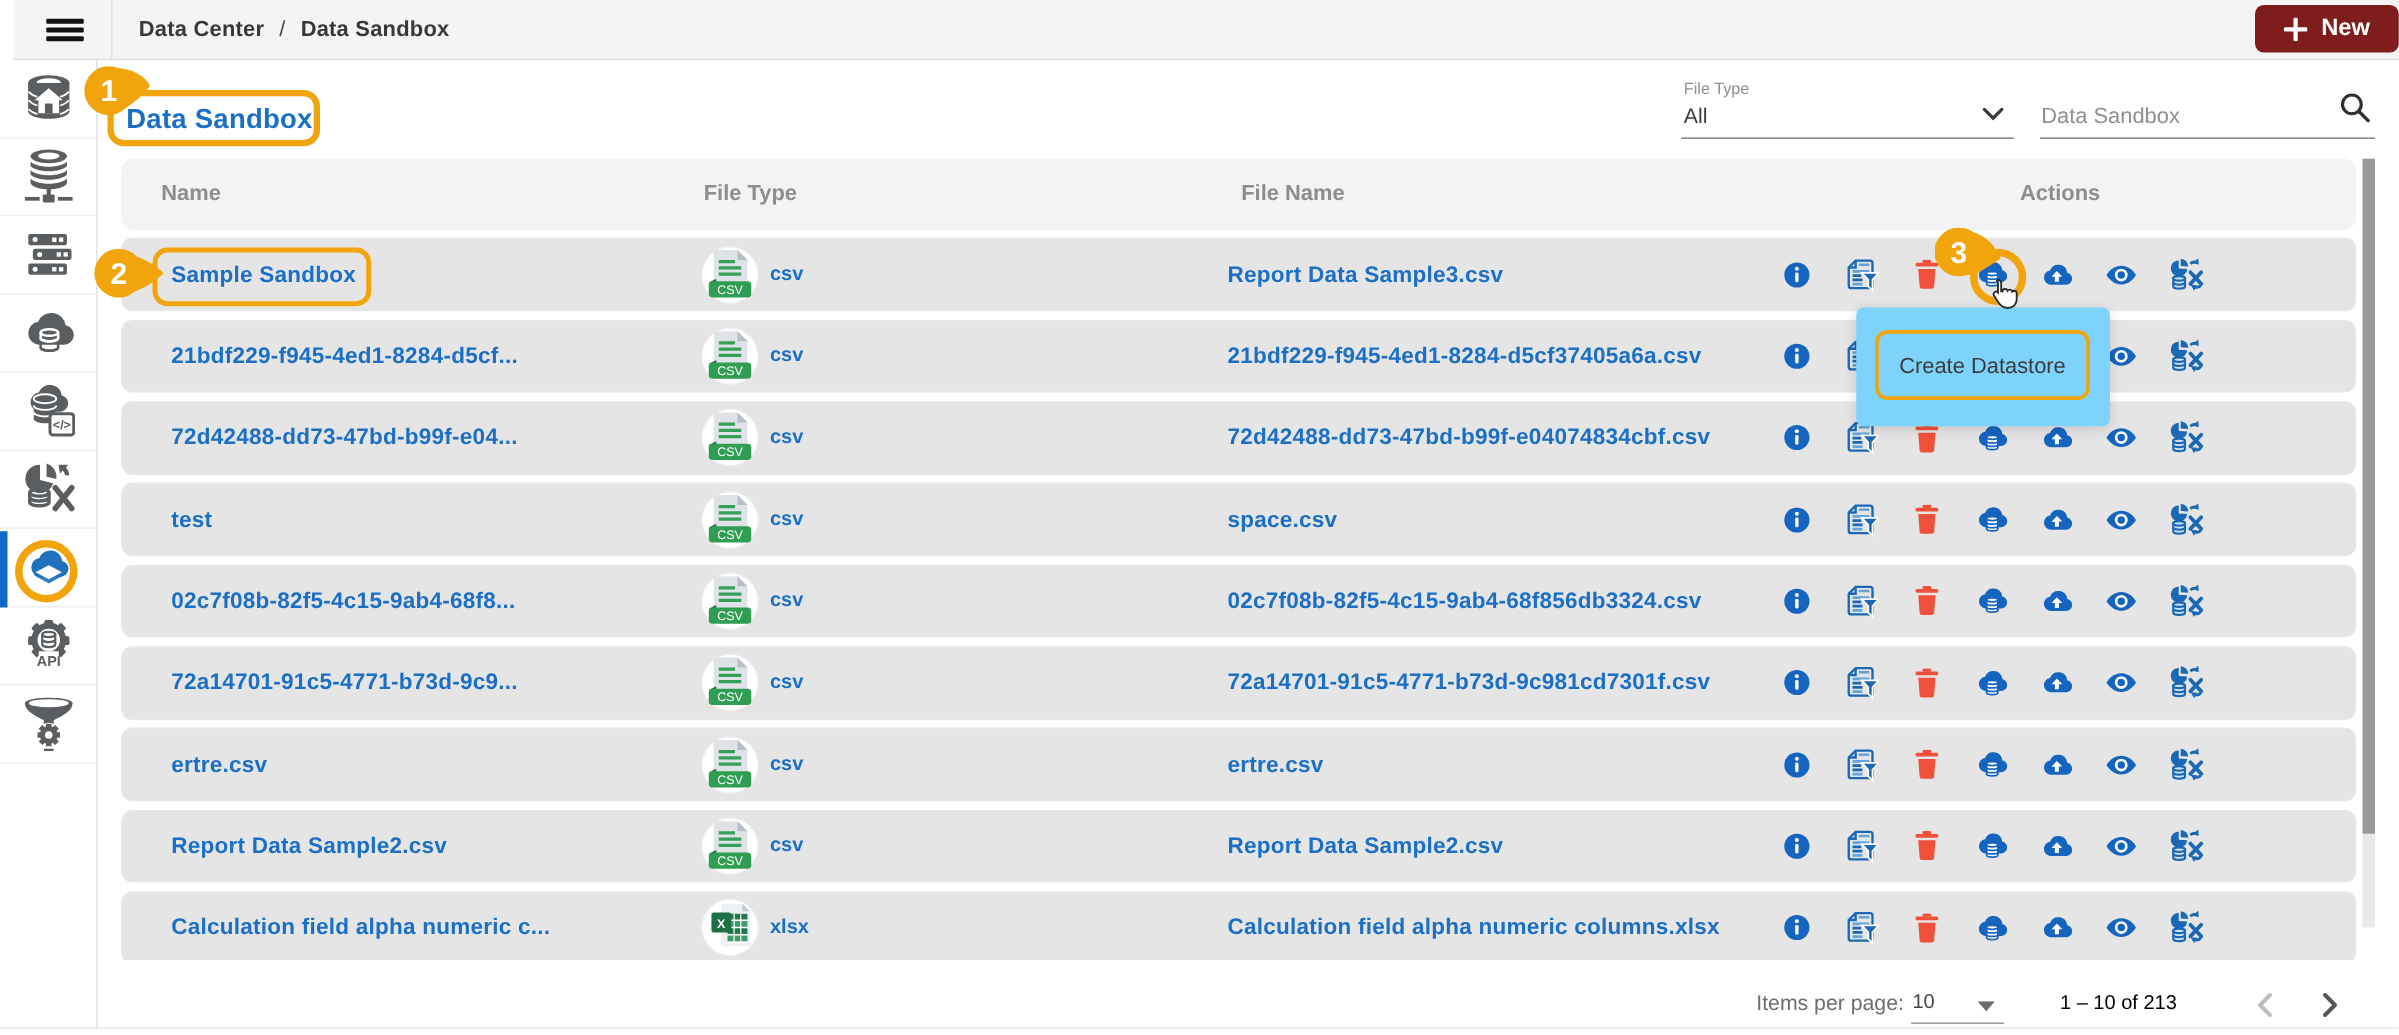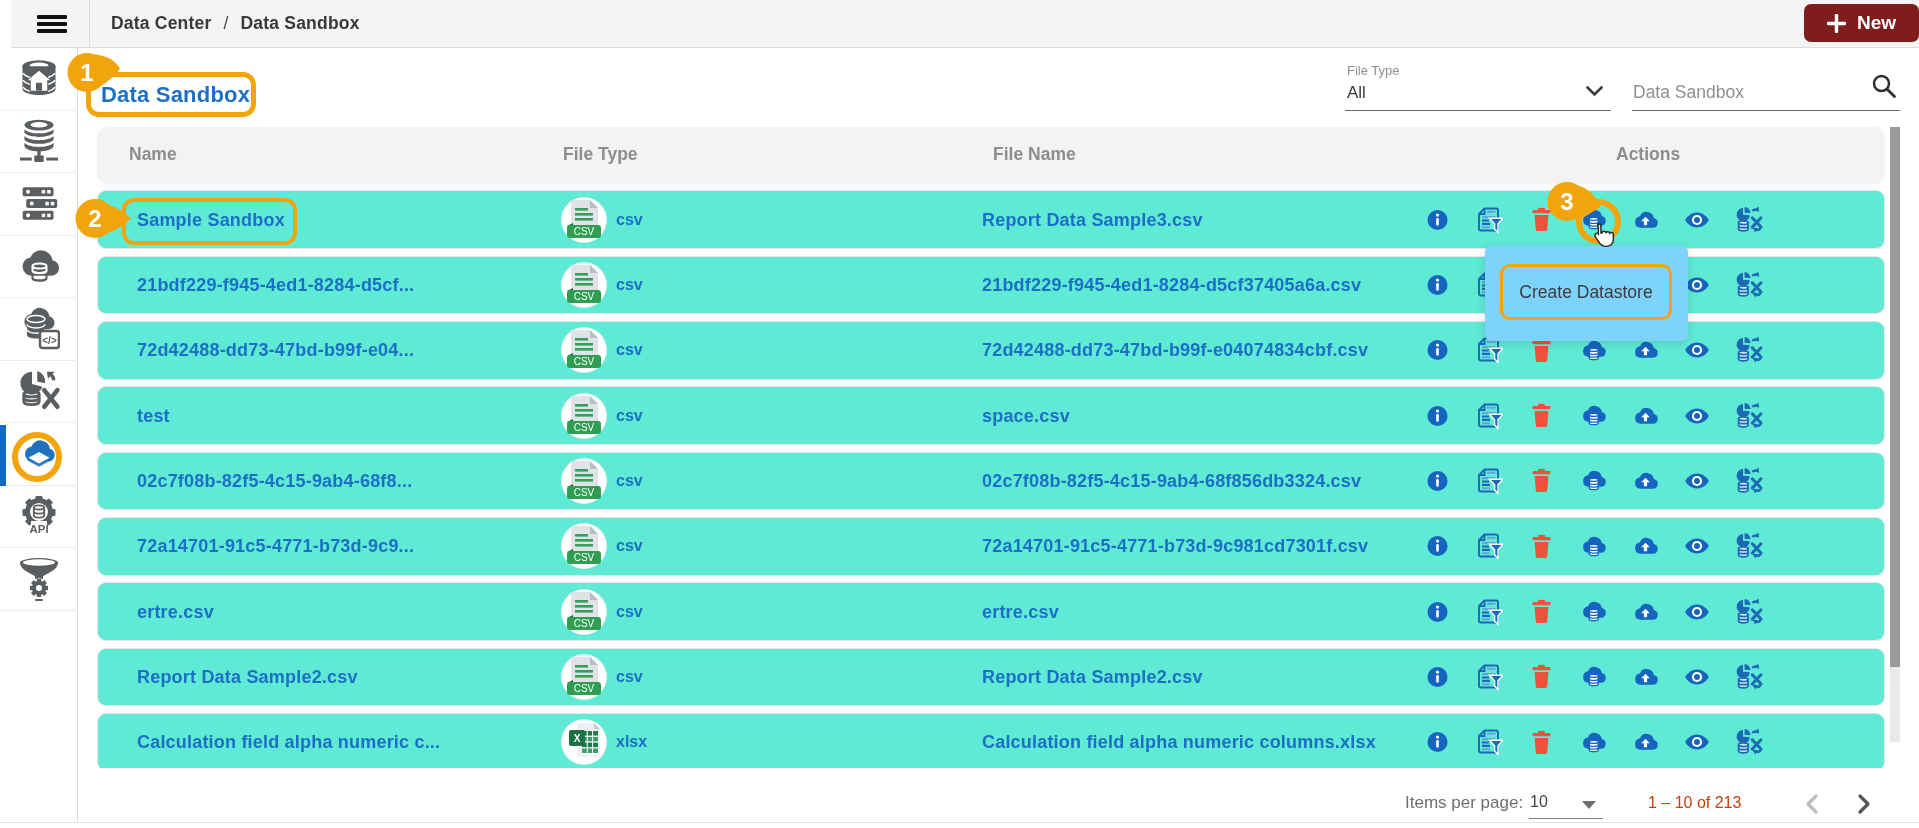--- a/index.html
+++ b/index.html
@@ -33,21 +33,21 @@
   border:5px solid #F2A40D; border-radius:13px; background:#fff; display:flex; align-items:center; }
 #h-badgebox span { color:#1b6fc5; font-weight:700; font-size:22px; padding-left:10px; letter-spacing:.2px;}
 .flabel { color:#8f8f8f; font-size:13px; }
 .fvalue { color:#3a3a3a; font-size:17px; }
 .uline { position:absolute; height:1.3px; background:#686868; }
 
 
 #thead { position:absolute; left:97px; top:127px; width:1788px; height:57px;
   background:#f3f3f3; border-radius:10px; }
 #thead div { position:absolute; top:17px; color:#8d8d8d; font-size:17.5px; font-weight:700; }
-.row { position:absolute; left:97px; width:1788px; height:58.6px; background:#5eead4;
+.row { position:absolute; left:97px; width:1788px; height:58.6px; background:#e5e5e5;
   border:1px solid #e7e7e7; border-radius:9px; }
 .rname { position:absolute; left:39px; top:50%; transform:translateY(-50%);
   color:#1b6fc5; font-weight:700; font-size:18px; letter-spacing:.2px; }
 .rfile { position:absolute; left:884px; top:50%; transform:translateY(-50%);
   color:#1b6fc5; font-weight:700; font-size:18px; letter-spacing:.2px; }
 .ftype { position:absolute; left:464px; top:50%; transform:translateY(-50%); display:flex; align-items:center; }
 .ftype .tlabel { color:#1b6fc5; font-weight:700; font-size:16px; margin-left:10px; }
 .acticons { position:absolute; left:1313px; top:50%; transform:translateY(-50%);
   display:flex; align-items:center; }
 .acticons .ic { width:52px; display:flex; justify-content:center; }
@@ -1167,21 +1167,21 @@
 <div id="sbar-track"></div>
 <div id="sbar-thumb"></div>
 
 <div id="footer"></div>
 <div class="abs ftext" style="left:1405px; top:793px; font-size:17px;">Items per page:</div>
 <div class="abs" style="left:1530px; top:793px; color:#454545; font-size:16px;">10</div>
 <svg class="abs" style="left:1582px; top:801px;" width="14" height="8" viewBox="0 0 14 8">
     <path d="M0 0 H14 L7 8 Z" fill="#6e6e6e"></path>
   </svg>
 <div class="abs" style="left:1529px; top:818px; width:74px; height:1.4px; background:#7d7d7d;"></div>
-<div class="abs" style="left:1648px; top:794px; color:#c2410c; font-size:16px;">1 – 10 of 213</div>
+<div class="abs" style="left:1648px; top:794px; color:#000000; font-size:16px;">1 – 10 of 213</div>
 <svg class="abs" style="left:1804px; top:794px;" width="16" height="20" viewBox="0 0 16 20">
     <path d="M12 2 L4 10 L12 18" fill="none" stroke="#bdbdbd" stroke-width="3.2" stroke-linecap="round" stroke-linejoin="round"></path>
   </svg>
 <svg class="abs" style="left:1856px; top:794px;" width="16" height="20" viewBox="0 0 16 20">
     <path d="M4 2 L12 10 L4 18" fill="none" stroke="#565656" stroke-width="3.2" stroke-linecap="round" stroke-linejoin="round"></path>
   </svg>
 <div id="bottomline"></div>
 <div class="abs" style="left:96px; top:768px; width:1792px; height:11px; background:#fff;"></div>
 
 <div class="abs" style="left:122px; top:198px; width:175px; height:47px; border:4.5px solid #F2A40D; border-radius:12px;"></div>

